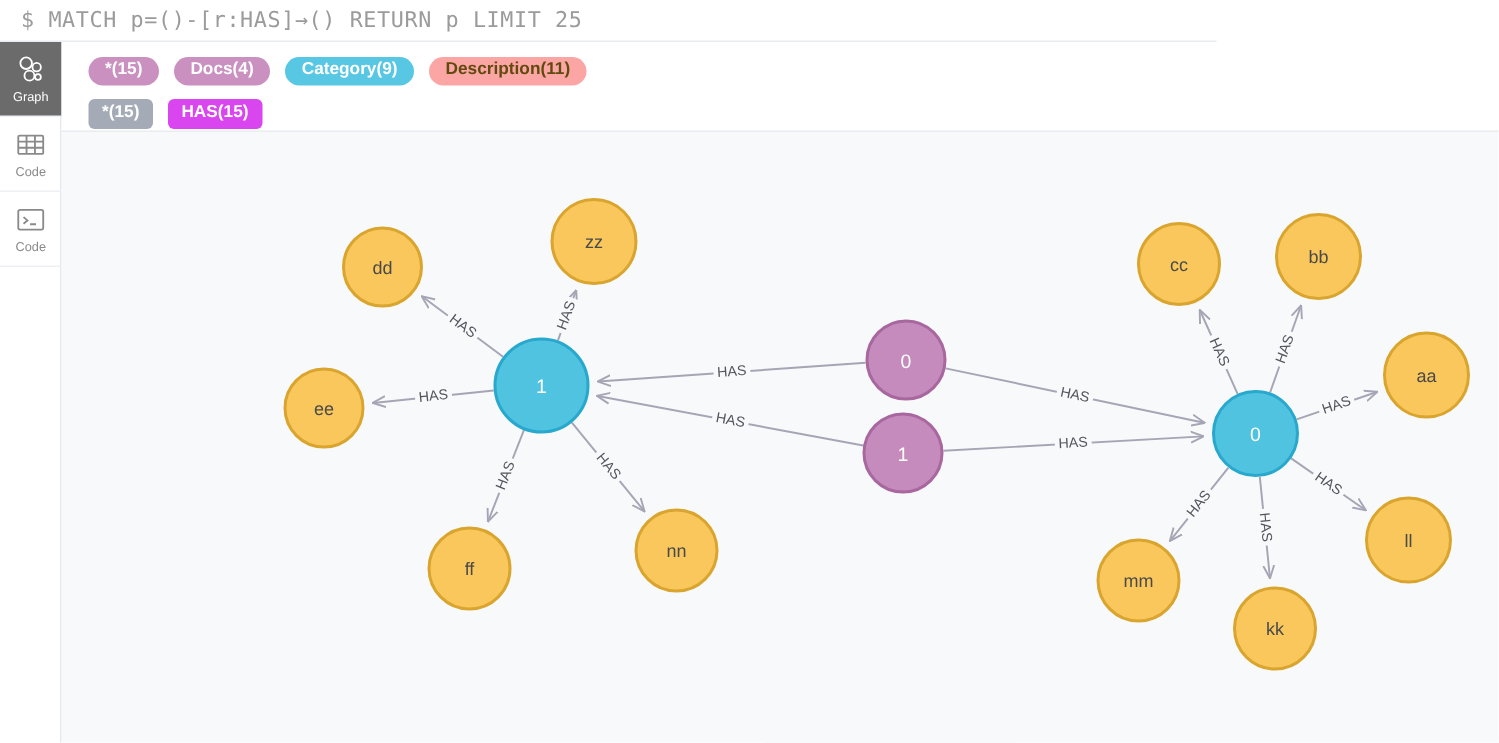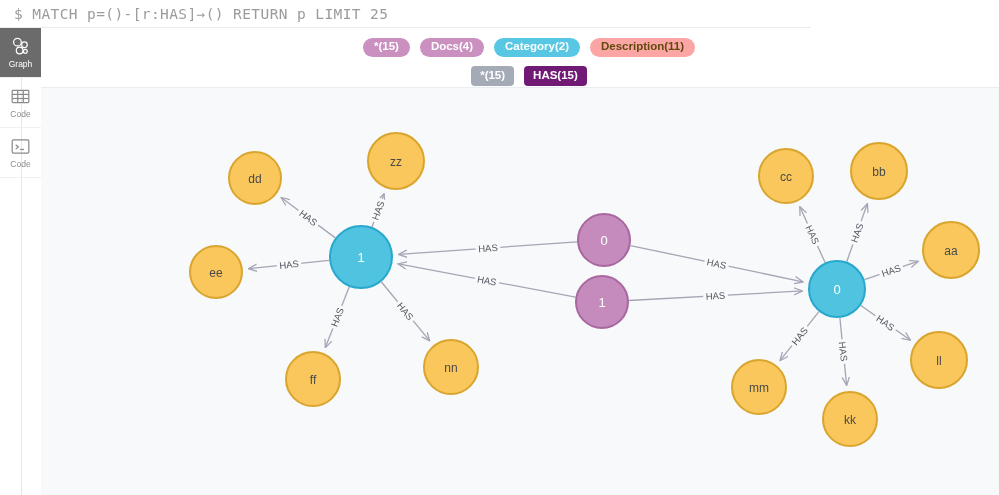--- a/index.html
+++ b/index.html
@@ -39,21 +39,21 @@
     font-size: 14.5px;
     color: #9b9b9b;
     letter-spacing: 0.4px;
     white-space: pre;
   }
 
   
   .rail {
     position: absolute;
     left: 0; top: 28px;
-    width: 22px;
+    width: 41px;
     height: 467px;
     background: #ffffff;
     border-right: 1px solid #e4e7ec;
     box-sizing: border-box;
   }
   .rail-item {
     position: relative;
     width: 41px;
     height: 50px;
     display: flex;
@@ -89,21 +89,20 @@
     box-sizing: border-box;
     padding: 7px 0 0 18px;
     border-bottom: 1px solid #e9ecf0;
   }
   .legend-row {
     display: flex;
     align-items: center;
     gap: 10px;
     height: 24px;
     margin-bottom: 5px;
-    justify-content: center;
   }
   .pill {
     display: inline-flex;
     align-items: center;
     justify-content: center;
     height: 19px;
     padding: 0 11px;
     border-radius: 10px;
     font-size: 11.5px;
     font-weight: bold;
@@ -203,26 +202,26 @@
       </span>
       <span class="rail-label">Code</span>
     </div>
 
   </div>
 
   <div class="legend">
     <div class="legend-row" id="node-pill-row">
         <span class="pill" style="background: rgb(201, 144, 192); color: rgb(255, 255, 255);">*(15)</span>
         <span class="pill" style="background: rgb(201, 144, 192); color: rgb(255, 255, 255);">Docs(4)</span>
-        <span class="pill" style="background: rgb(87, 199, 227); color: rgb(255, 255, 255);">Category(2)</span>
+        <span class="pill" style="background: rgb(87, 199, 227); color: rgb(255, 255, 255);">Category(9)</span>
         <span class="pill" style="background: #fca5a5; color: rgb(96, 74, 14);">Description(11)</span>
       </div>
     <div class="legend-row" id="rel-pill-row">
         <span class="pill rel" style="background: rgb(165, 171, 182); color: rgb(255, 255, 255);">*(15)</span>
-        <span class="pill rel" style="background: #701a75; color: rgb(255, 255, 255);">HAS(15)</span>
+        <span class="pill rel" style="background: #d946ef; color: rgb(255, 255, 255);">HAS(15)</span>
       </div>
   </div>
 
   <div class="canvas">
     <svg id="graph-svg" viewBox="0 0 958 407" xmlns="http://www.w3.org/2000/svg">
       <defs>
         <marker id="arrowhead" viewBox="0 0 10 10" refX="9" refY="5" markerWidth="7" markerHeight="7" orient="auto-start-reverse">
           <path d="M 0 1 L 9.5 5 L 0 9" fill="none" stroke="#a5a5b5" stroke-width="1.4"></path>
         </marker>
       </defs>

